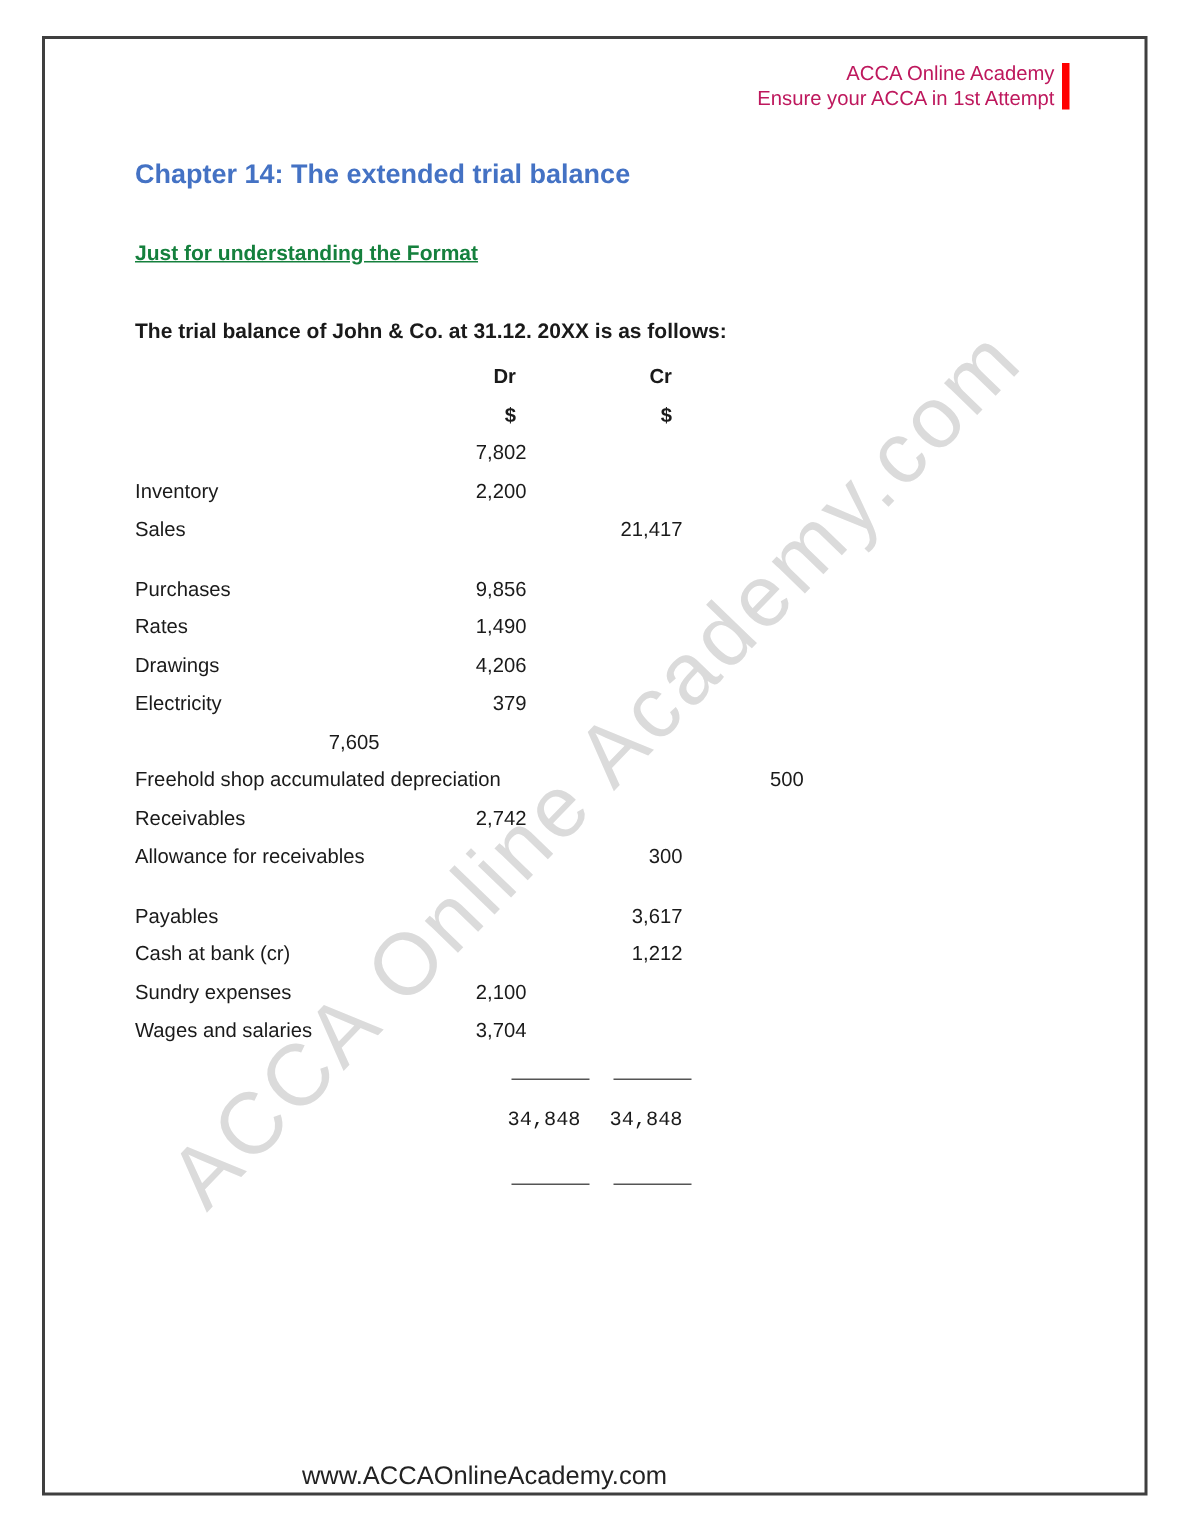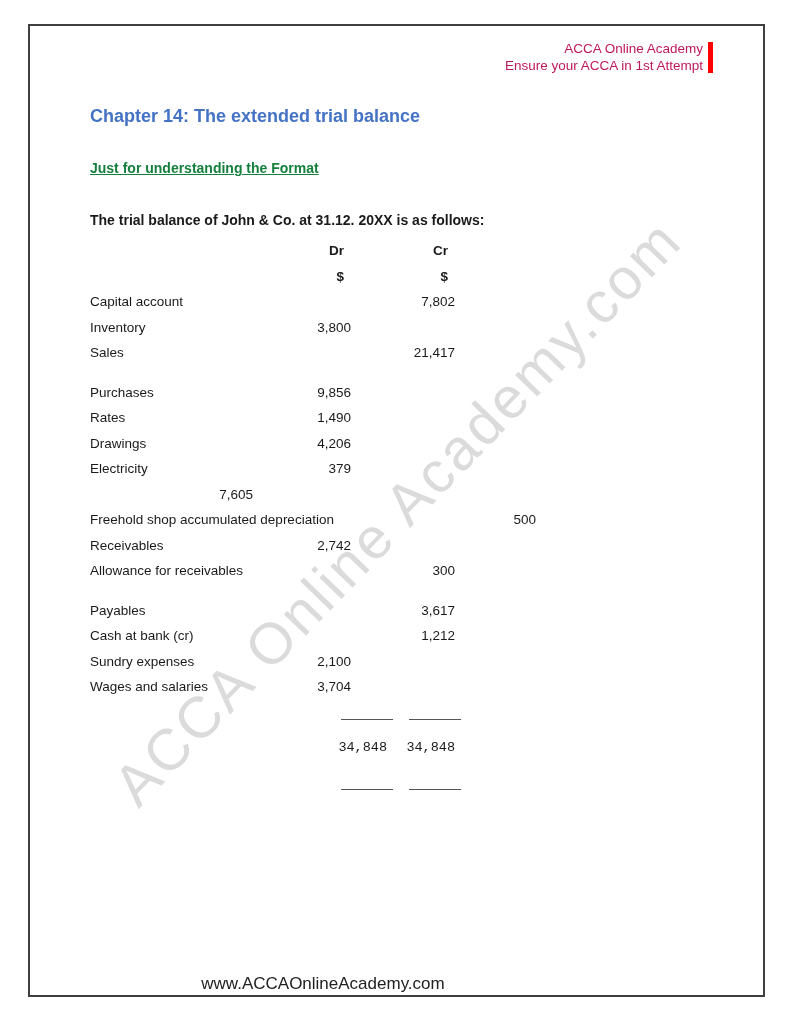--- a/index.html
+++ b/index.html
@@ -161,27 +161,26 @@
     </div>
 
     <div class="tb-row tb-head">
       <div class="cell label"></div>
       <div class="cell dr">$</div>
       <div class="cell cr">$</div>
     </div>
 
     <div id="tb-rows">
         <div class="tb-row">
-          <div class="cell label">Capital account</div>
           <div class="cell dr"></div>
           <div class="cell cr">7,802</div>
         </div>
         <div class="tb-row">
           <div class="cell label">Inventory</div>
-          <div class="cell dr">3,800</div>
+          <div class="cell dr">2,200</div>
           <div class="cell cr"></div>
         </div>
         <div class="tb-row">
           <div class="cell label">Sales</div>
           <div class="cell dr"></div>
           <div class="cell cr">21,417</div>
         </div>
         <div class="tb-row gap">
           <div class="cell label">Purchases</div>
           <div class="cell dr">9,856</div>

